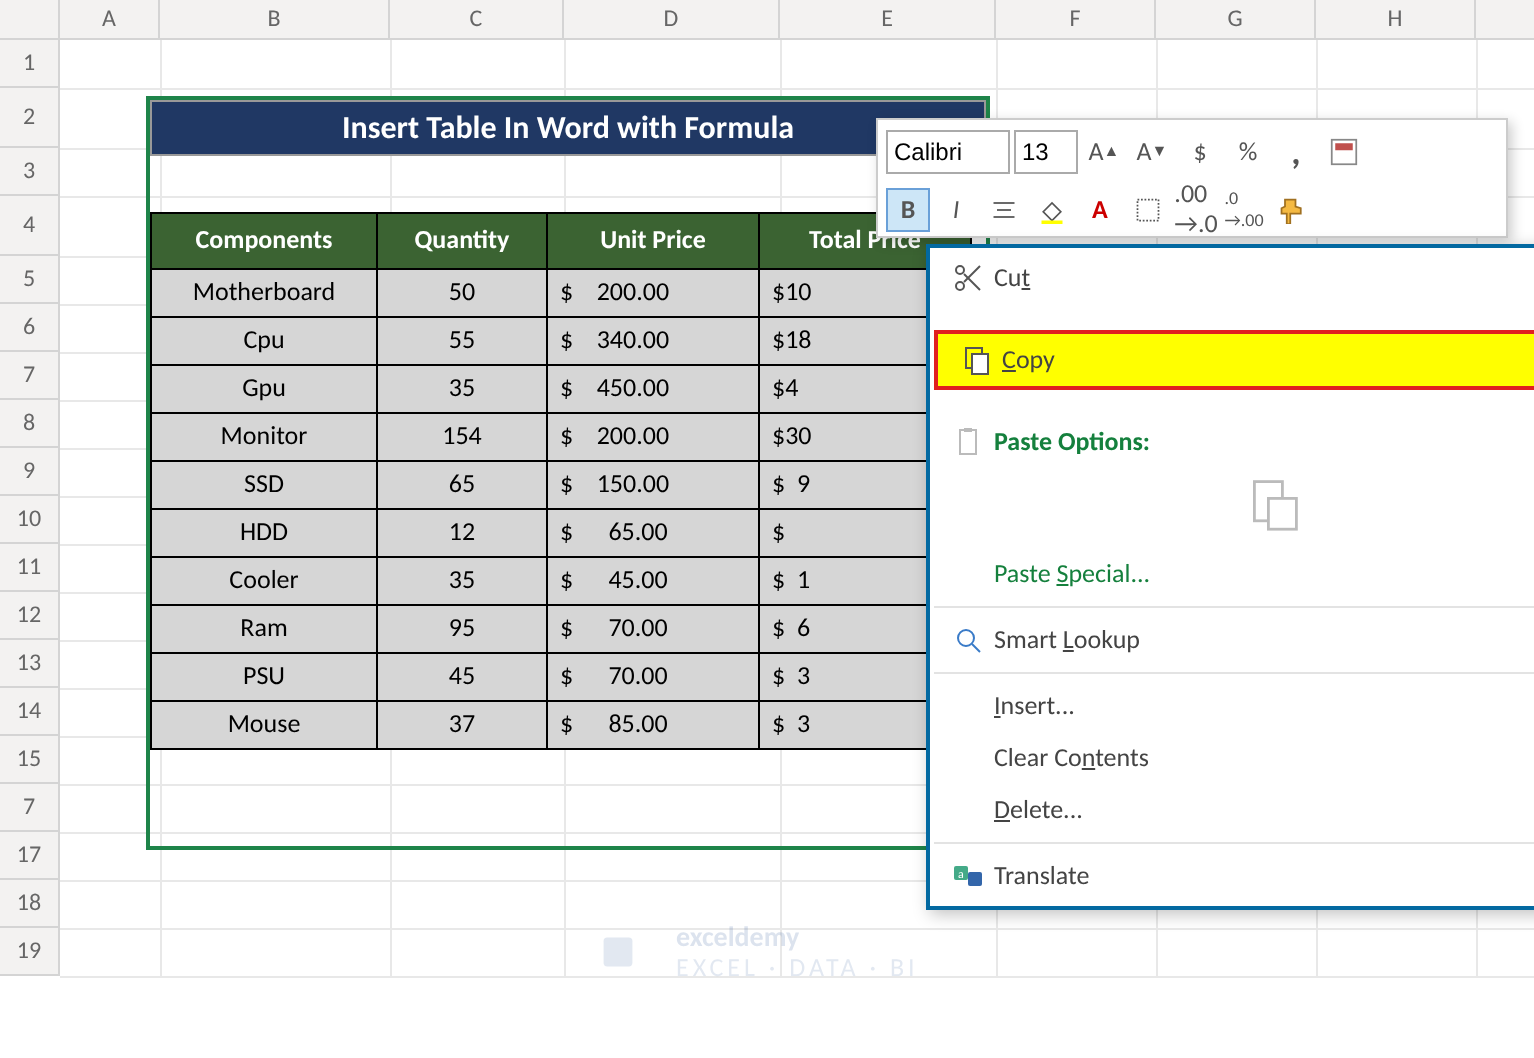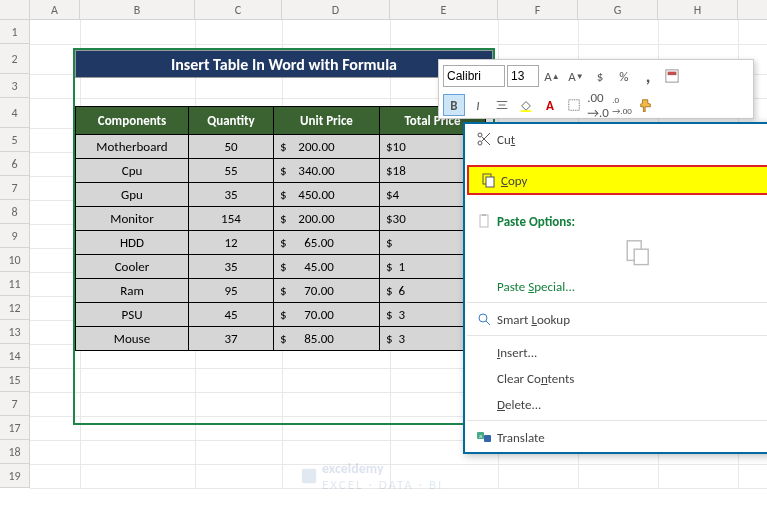--- a/index.html
+++ b/index.html
@@ -44,21 +44,21 @@
 .cm-item.disabled { color: #15803d; }
 .cm-item .cm-icon { width: 26px; display: flex; align-items: center; justify-content: center; color: #888; }
 .cm-item .cm-icon svg { width: 16px; height: 16px; }
 .cm-item.highlight { background: #ffff00; border: 2px solid #e02020; height: 30px; margin: 13px 2px; font-weight: normal; }
 .cm-item .underline { text-decoration: underline; }
 .cm-paste-icons { padding: 4px 0 4px 32px; }
 .cm-paste-icons .paste-opt { width: 28px; height: 28px; display: inline-flex; align-items: center; justify-content: center; color: #bbb; }
 .cm-sep { border: none; border-top: 1px solid #e3e3e3; margin: 3px 2px; }
 .cm-bold { font-weight: bold; }
 
-.watermark { position: absolute; left: 300px; top: 460px; font-size: 14px; color: rgba(60,100,160,0.18); display: flex; align-items: center; gap: 4px; font-weight: bold; }
+.watermark { position: absolute; left: 300px; top: 460px; font-size: 14px; color: rgba(60,100,160,0.18); display: flex; align-items: center; gap: 20px; font-weight: bold; }
 .watermark .wm-sub { font-size: 13px; display: block; color: rgba(60,100,160,0.15); font-weight: normal; letter-spacing: 2px; }
 </style>
 </head>
 <body>
 
 <div class="grid">
   <div class="col-headers">
     <div class="corner"></div>
     <div id="col-header-row" style="display: contents;"></div>
   <div class="ch" style="width: 50px;">A</div>
@@ -151,20 +151,26 @@
               <td class="price">$    450.00</td>
               <td class="price">$4</td>
             </tr>
             <tr>
               <td>Monitor</td>
               <td>154</td>
               <td class="price">$    200.00</td>
               <td class="price">$30</td>
             </tr>
             <tr>
+              <td>SSD</td>
+              <td>65</td>
+              <td class="price">$    150.00</td>
+              <td class="price">$  9</td>
+            </tr>
+            <tr>
               <td>HDD</td>
               <td>12</td>
               <td class="price">$      65.00</td>
               <td class="price">$</td>
             </tr>
             <tr>
               <td>Cooler</td>
               <td>35</td>
               <td class="price">$      45.00</td>
               <td class="price">$  1</td>

